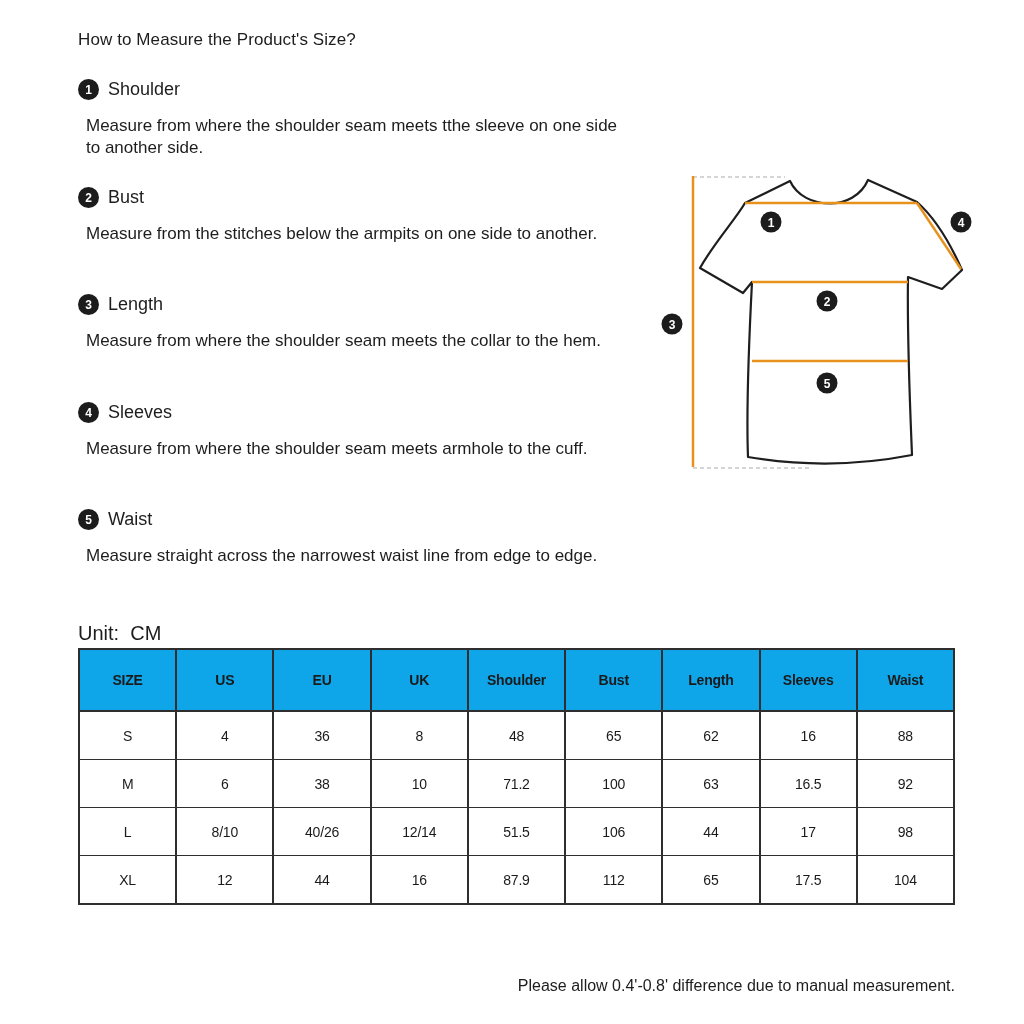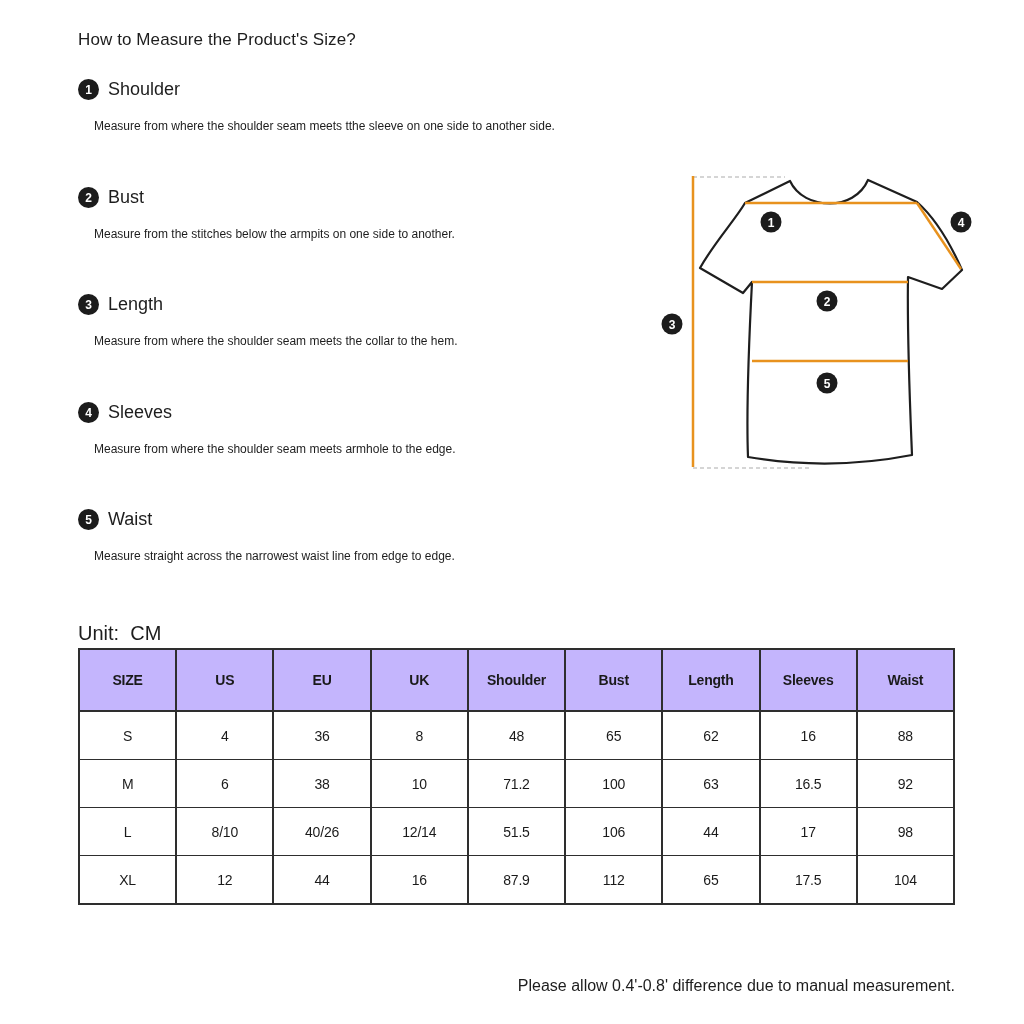--- a/index.html
+++ b/index.html
@@ -11,31 +11,31 @@
     position:absolute;left:78px;top:30px;font-size:17px;letter-spacing:.1px;
   }
   .guide-item{position:absolute;left:78px;width:548px;}
   .guide-item .head{display:flex;align-items:center;gap:9px;}
   .badge{
     width:21px;height:21px;border-radius:50%;background:#1c1c1c;color:#fff;
     display:inline-flex;align-items:center;justify-content:center;
     font-size:12px;font-weight:700;flex:0 0 auto;
   }
   .guide-label{font-size:18px;font-weight:500;}
-  .guide-desc{margin:15px 0 0 16px;font-size:12px;line-height:22px;}
+  .guide-desc{margin:15px 0 0 8px;font-size:17px;line-height:22px;}
   .unit-label{position:absolute;left:78px;top:622px;font-size:20px;font-weight:500;}
   .size-table{
     position:absolute;left:78px;top:648px;width:877px;
     border-collapse:collapse;table-layout:fixed;
   }
   .size-table th,.size-table td{
     text-align:center;vertical-align:middle;padding:0;letter-spacing:-.2px;
   }
   .size-table th{
-    background:#c4b5fd;border:2px solid #2e2e2e;height:60px;
+    background:#0ea5e9;border:2px solid #2e2e2e;height:60px;
     font-size:14px;font-weight:700;color:#1a1a1a;
   }
   .size-table td{
     background:#ffffff;border:1px solid #2e2e2e;border-left-width:2px;border-right-width:2px;
     height:47px;font-size:14px;font-weight:500;color:#1a1a1a;
   }
   .size-table{border:2px solid #2e2e2e;}
   .footer-note{
     position:absolute;left:78px;top:977px;width:877px;text-align:right;font-size:16px;
   }
@@ -72,21 +72,21 @@
     <span class="guide-label">Length</span>
   </div>
   <p class="guide-desc">Measure from where the shoulder seam meets the collar to the hem.</p>
 </div>
 
 <div class="guide-item" style="top:402px">
   <div class="head">
     <span class="badge">4</span>
     <span class="guide-label">Sleeves</span>
   </div>
-  <p class="guide-desc">Measure from where the shoulder seam meets armhole to the edge.</p>
+  <p class="guide-desc">Measure from where the shoulder seam meets armhole to the cuff.</p>
 </div>
 
 <div class="guide-item" style="top:509px">
   <div class="head">
     <span class="badge">5</span>
     <span class="guide-label">Waist</span>
   </div>
   <p class="guide-desc">Measure straight across the narrowest waist line from edge to edge.</p>
 </div>
 

